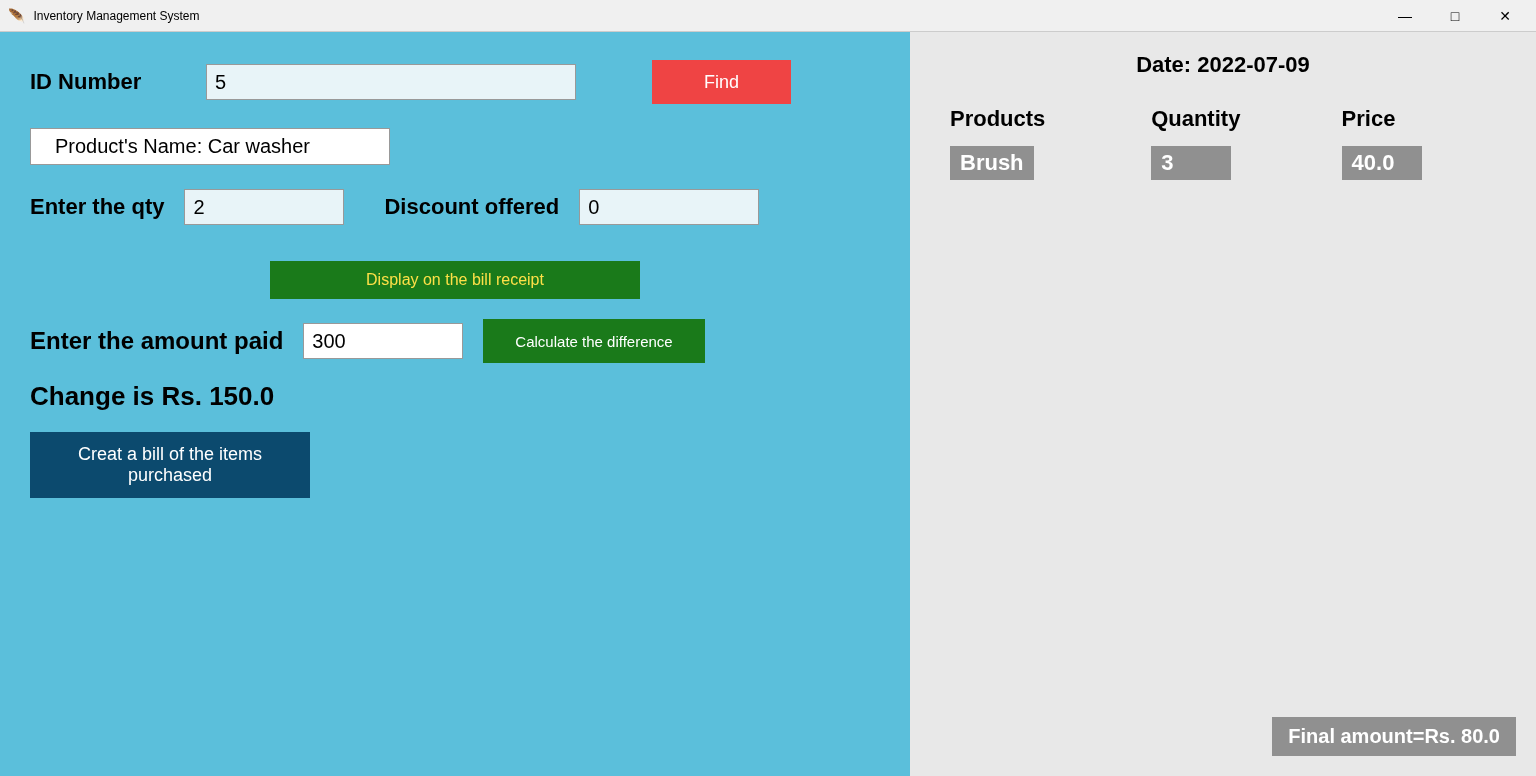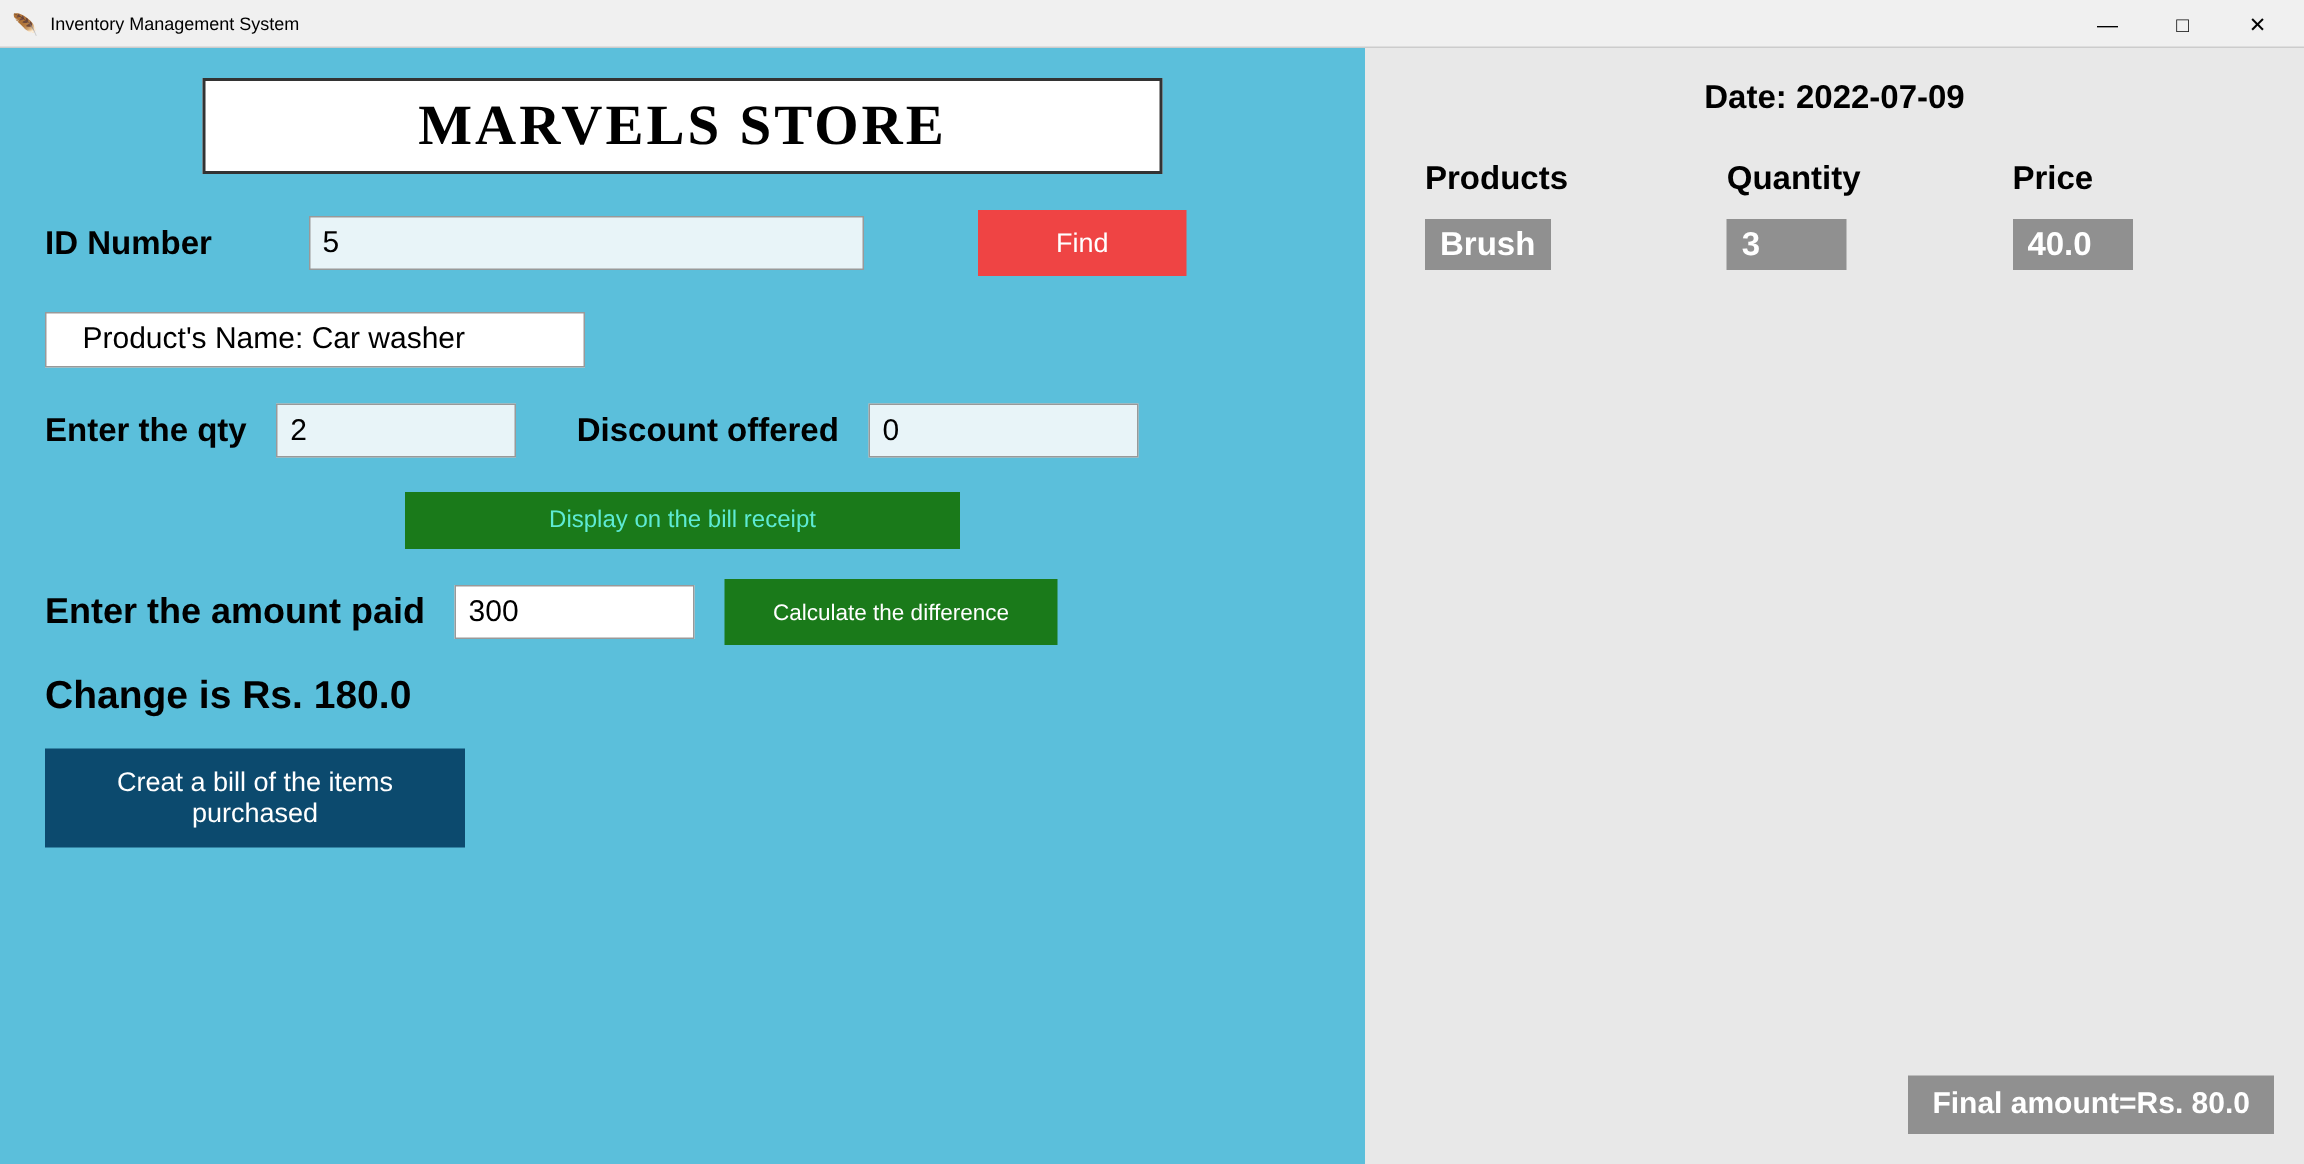--- a/index.html
+++ b/index.html
@@ -149,28 +149,28 @@
       width: 180px;
       height: 36px;
       border: 1px solid #999;
       background: #e8f4f8;
       font-size: 20px;
       padding: 2px 8px;
     }
 
     .display-btn {
       background: #1a7a1a;
-      color: #5eead4;
+      color: #fde047;
       border: none;
       padding: 10px 0;
       font-size: 16px;
       cursor: pointer;
       width: 370px;
       align-self: center;
-      margin-top: 7px;
+      margin-top: 20px;
     }
 
     .amount-row {
       display: flex;
       align-items: center;
       gap: 20px;
       margin-top: 4px;
     }
     .amount-label {
       font-size: 24px;
@@ -277,21 +277,20 @@
     <button class="title-btn">—</button>
     <button class="title-btn">□</button>
     <button class="title-btn close">✕</button>
   </div>
 </div>
 
 <div class="main-content">
 
   <div class="left-panel">
 
-    <div class="store-title">MARVELS STORE</div>
 
     <div class="id-row">
       <span class="id-label">ID Number</span>
       <input class="id-input" type="text" value="5" style="">
       <button class="find-btn">Find</button>
     </div>
 
     <div class="product-name-box">Product's Name: Car washer</div>
 
     <div class="qty-discount-row">
@@ -302,21 +301,21 @@
     </div>
 
     <button class="display-btn">Display on the bill receipt</button>
 
     <div class="amount-row">
       <span class="amount-label">Enter the amount paid</span>
       <input class="amount-input" type="text" value="300" style="">
       <button class="calc-btn">Calculate the difference</button>
     </div>
 
-    <div class="change-text">Change is Rs. 180.0</div>
+    <div class="change-text">Change is Rs. 150.0</div>
 
     <button class="create-bill-btn">Creat a bill of the items purchased</button>
 
   </div>
 
   <div class="right-panel">
 
     <div class="date-text">Date: 2022-07-09</div>
 
     <table class="receipt-table">

